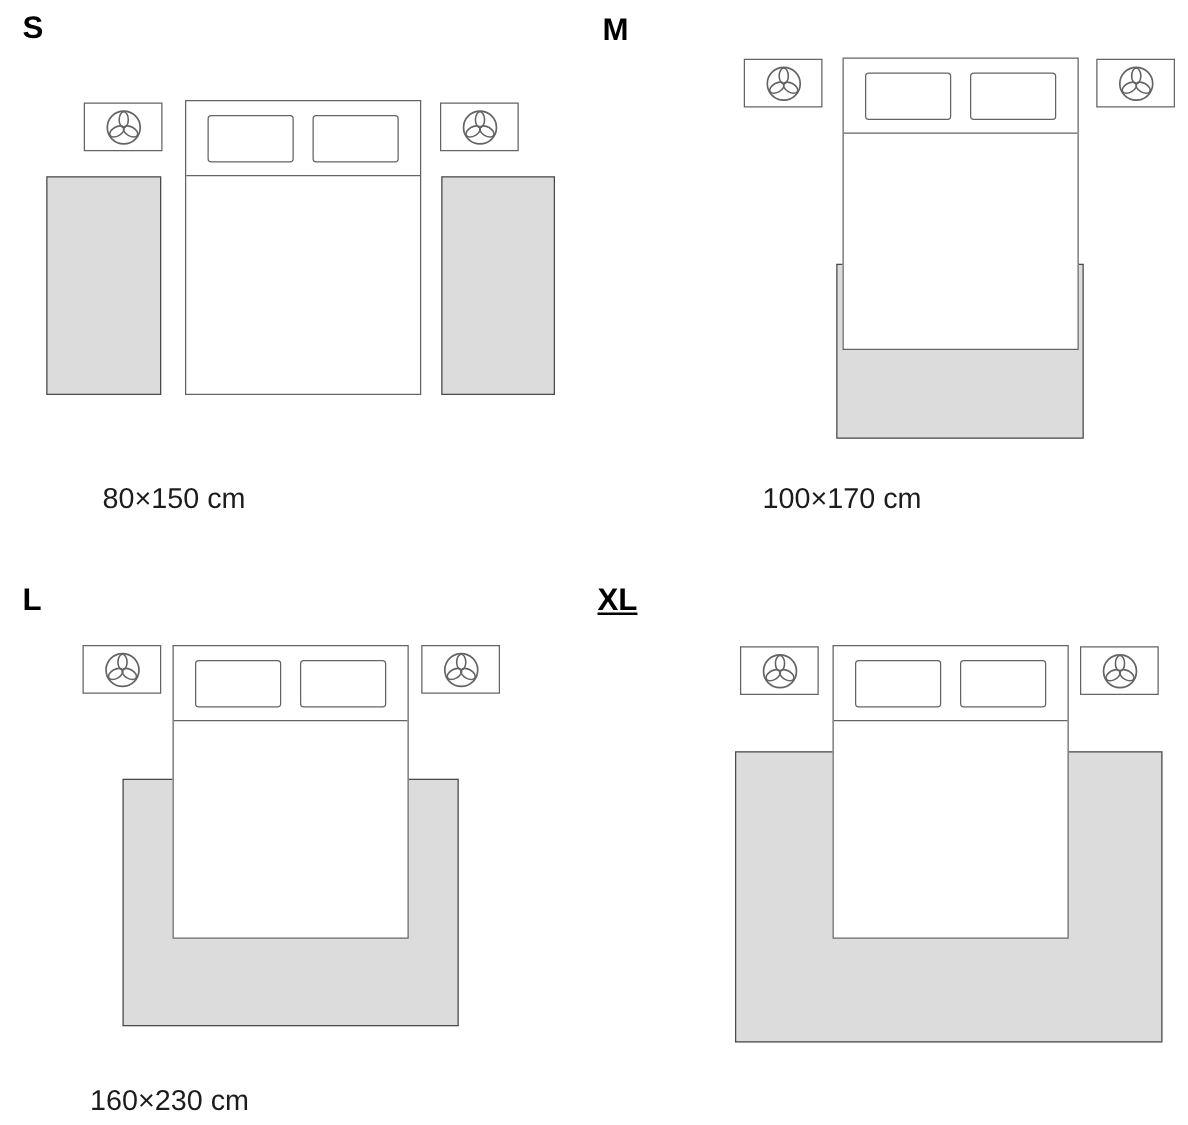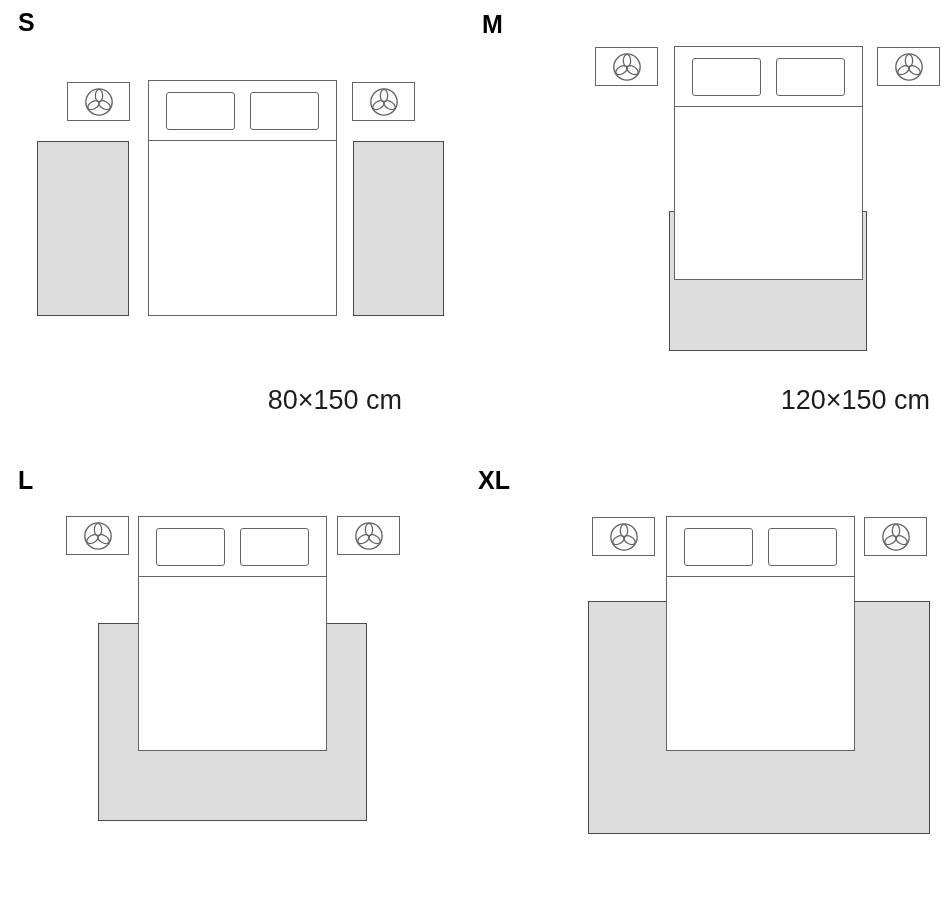--- a/index.html
+++ b/index.html
@@ -51,22 +51,22 @@
     position: absolute;
     font-size: 25px;
     font-weight: 700;
     line-height: 1;
     color: var(--letter-color, #000000);
     z-index: 4;
   }
   .caption {
     position: absolute;
     width: 320px;
-    text-align: right;
-    font-size: 27px;
+    text-align: left;
+    font-size: 23px;
     line-height: 1;
     color: var(--caption-color, #1c1c1c);
     z-index: 4;
   }
 </style>
 </head>
 <body>
 
 <div id="canvas">
     <div class="rug" style="left: 37px; top: 141px; width: 92px; height: 175px;"></div>
@@ -118,21 +118,21 @@
       <svg width="34" height="34" viewBox="0 0 40 40">
         <circle cx="20" cy="20" r="15.5" fill="none" stroke="#646464" stroke-width="1.6"></circle>
         <g fill="none" stroke="#646464" stroke-width="1.5">
           <ellipse cx="20" cy="12.6" rx="4.3" ry="7.4"></ellipse>
           <ellipse cx="20" cy="12.6" rx="4.3" ry="7.4" transform="rotate(120 20 20)"></ellipse>
           <ellipse cx="20" cy="12.6" rx="4.3" ry="7.4" transform="rotate(240 20 20)"></ellipse>
         </g>
       </svg>
     </div>
     <div class="letter" style="left: 482px; top: 12px;">M</div>
-    <div class="caption" style="left: 610px; top: 387px;">120×150 cm</div>
+    <div class="caption" style="left: 610px; top: 387px;">100×170 cm</div>
     <div class="rug" style="left: 98px; top: 623px; width: 269px; height: 198px;"></div>
     <div class="bed" style="left: 138px; top: 516px; width: 189px; height: 235px;">
       <div class="headboard" style="height: 59px;"></div>
       <div class="pillow" style="left: 17px; top: 11px; width: 69px; height: 38px;"></div>
       <div class="pillow" style="left: 101px; top: 11px; width: 69px; height: 38px;"></div>
     </div>
     <div class="nightstand" style="left: 66px; top: 516px; width: 63px; height: 39px;">
       <svg width="34" height="34" viewBox="0 0 40 40">
         <circle cx="20" cy="20" r="15.5" fill="none" stroke="#646464" stroke-width="1.6"></circle>
         <g fill="none" stroke="#646464" stroke-width="1.5">
@@ -146,20 +146,21 @@
       <svg width="34" height="34" viewBox="0 0 40 40">
         <circle cx="20" cy="20" r="15.5" fill="none" stroke="#646464" stroke-width="1.6"></circle>
         <g fill="none" stroke="#646464" stroke-width="1.5">
           <ellipse cx="20" cy="12.6" rx="4.3" ry="7.4"></ellipse>
           <ellipse cx="20" cy="12.6" rx="4.3" ry="7.4" transform="rotate(120 20 20)"></ellipse>
           <ellipse cx="20" cy="12.6" rx="4.3" ry="7.4" transform="rotate(240 20 20)"></ellipse>
         </g>
       </svg>
     </div>
     <div class="letter" style="left: 18px; top: 468px;">L</div>
+    <div class="caption" style="left: 72px; top: 869px;">160×230 cm</div>
     <div class="rug" style="left: 588px; top: 601px; width: 342px; height: 233px;"></div>
     <div class="bed" style="left: 666px; top: 516px; width: 189px; height: 235px;">
       <div class="headboard" style="height: 59px;"></div>
       <div class="pillow" style="left: 17px; top: 11px; width: 69px; height: 38px;"></div>
       <div class="pillow" style="left: 101px; top: 11px; width: 69px; height: 38px;"></div>
     </div>
     <div class="nightstand" style="left: 592px; top: 517px; width: 63px; height: 39px;">
       <svg width="34" height="34" viewBox="0 0 40 40">
         <circle cx="20" cy="20" r="15.5" fill="none" stroke="#646464" stroke-width="1.6"></circle>
         <g fill="none" stroke="#646464" stroke-width="1.5">
@@ -172,14 +173,14 @@
     <div class="nightstand" style="left: 864px; top: 517px; width: 63px; height: 39px;">
       <svg width="34" height="34" viewBox="0 0 40 40">
         <circle cx="20" cy="20" r="15.5" fill="none" stroke="#646464" stroke-width="1.6"></circle>
         <g fill="none" stroke="#646464" stroke-width="1.5">
           <ellipse cx="20" cy="12.6" rx="4.3" ry="7.4"></ellipse>
           <ellipse cx="20" cy="12.6" rx="4.3" ry="7.4" transform="rotate(120 20 20)"></ellipse>
           <ellipse cx="20" cy="12.6" rx="4.3" ry="7.4" transform="rotate(240 20 20)"></ellipse>
         </g>
       </svg>
     </div>
-    <div class="letter" style="left: 478px; top: 468px;">XL</div>
+    <div class="letter" style="left: 478px; top: 468px; text-decoration: underline;">XL</div>
   </div>
 
 </body></html>

